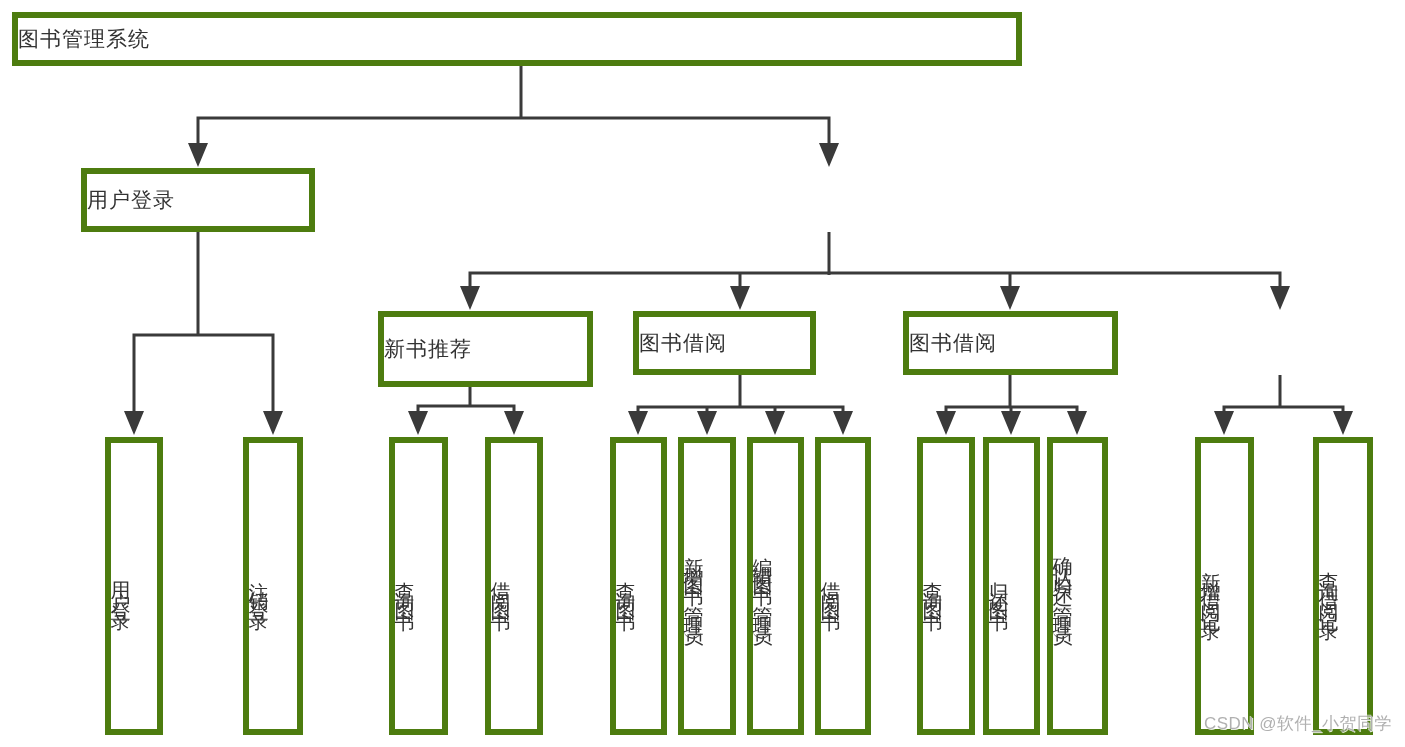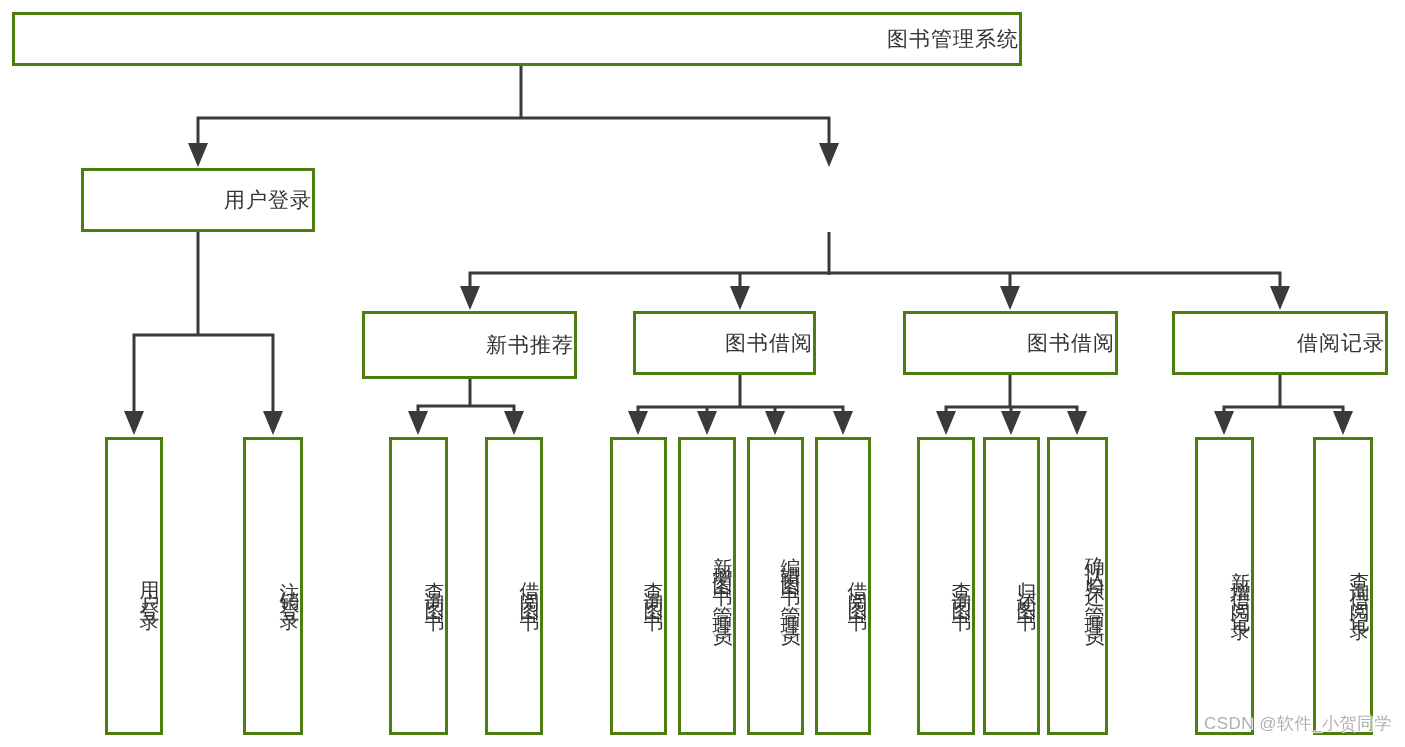--- a/index.html
+++ b/index.html
@@ -13,25 +13,25 @@
   }
   .wires {
     position: absolute;
     left: 0; top: 0;
     width: 1405px; height: 747px;
     pointer-events: none;
   }
   .node {
     position: absolute;
     box-sizing: border-box;
-    border: 3px solid #4d7c0f;
+    border: 6px solid #4d7c0f;
     background: #ffffff;
     display: flex;
     align-items: center;
-    justify-content: flex-end;
+    justify-content: flex-start;
     color: #333333;
     z-index: 2;
   }
   .node.h .lbl {
     font-size: 21px;
     letter-spacing: 1px;
     white-space: nowrap;
   }
   .node.v .lbl {
     writing-mode: vertical-rl;
@@ -98,31 +98,28 @@
   </svg>
 
   <div class="node h" style="left:12px;top:12px;width:1010px;height:54px">
     <span class="lbl">图书管理系统</span>
   </div>
 
   <div class="node h" style="left:81px;top:168px;width:234px;height:64px">
     <span class="lbl">用户登录</span>
   </div>
 
-  <div class="node h" style="left:362px;top:311px;width:215px;height:68px">
+  <div class="node h" style="left:378px;top:311px;width:215px;height:76px">
     <span class="lbl">新书推荐</span>
   </div>
   <div class="node h" style="left:633px;top:311px;width:183px;height:64px">
     <span class="lbl">图书借阅</span>
   </div>
   <div class="node h" style="left:903px;top:311px;width:215px;height:64px">
     <span class="lbl">图书借阅</span>
-  </div>
-  <div class="node h" style="left:1172px;top:311px;width:216px;height:64px">
-    <span class="lbl">借阅记录</span>
   </div>
 
   <div class="node v" style="left:105px;top:437px;width:58px;height:298px">
     <span class="lbl">用户登录</span>
   </div>
   <div class="node v" style="left:243px;top:437px;width:60px;height:298px">
     <span class="lbl">注销登录</span>
   </div>
 
   <div class="node v" style="left:389px;top:437px;width:59px;height:298px">

